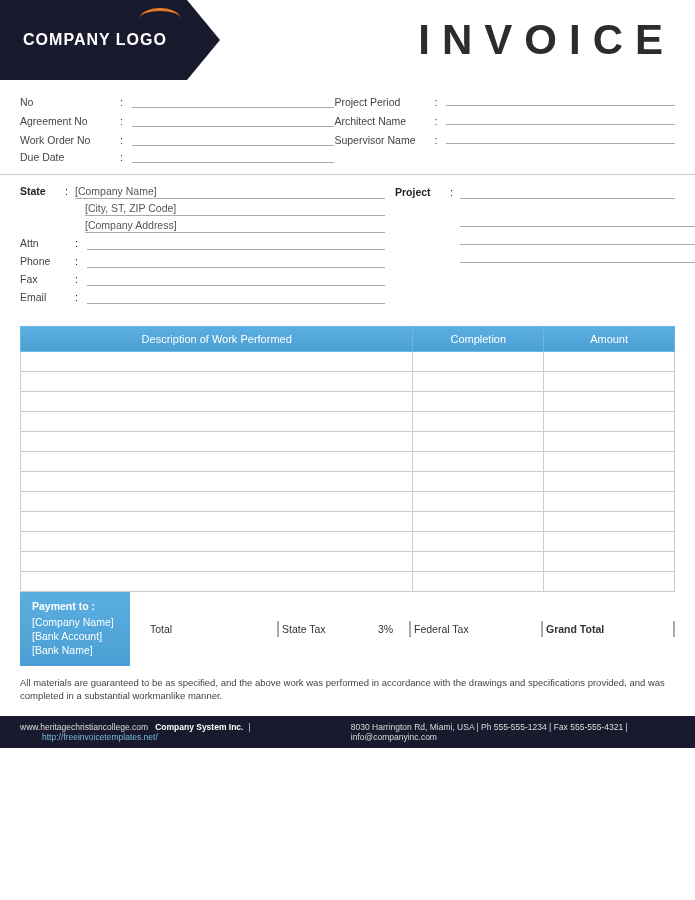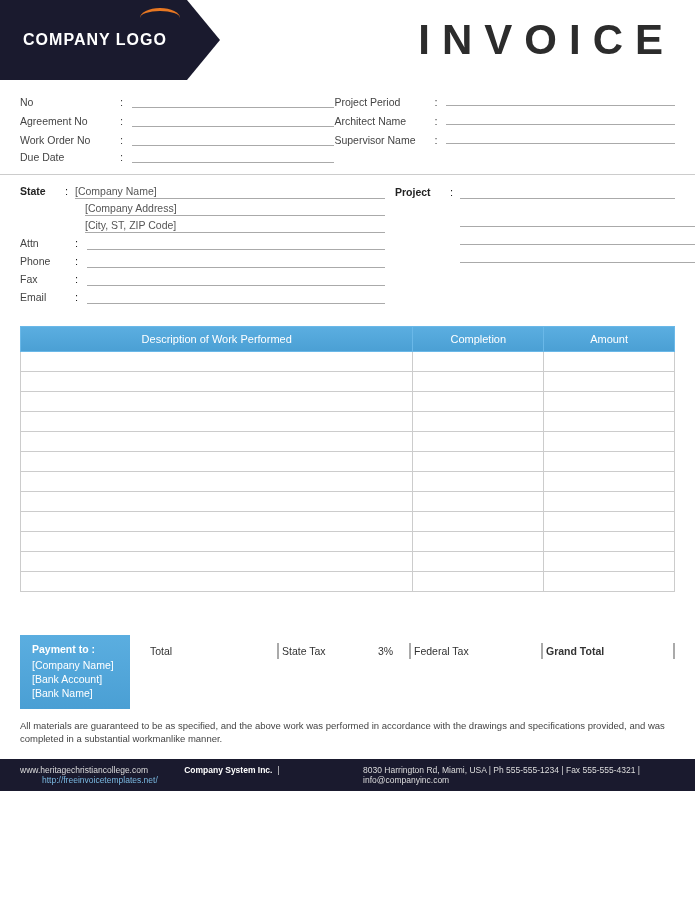--- a/index.html
+++ b/index.html
@@ -211,21 +211,20 @@
     .payment-totals {
       display: flex;
       padding: 0 20px;
       margin-top: 0;
     }
     .payment-block {
       width: 55%;
       background: linear-gradient(180deg, #5baee0 0%, #4a9fd4 100%);
       padding: 8px 12px;
       color: #fff;
-      margin-top: 43px;
     }
     .payment-title {
       font-size: 10.5px;
       font-weight: bold;
       margin-bottom: 4px;
     }
     .payment-value {
       font-size: 10.5px;
       margin-bottom: 2px;
     }
@@ -282,21 +281,20 @@
       margin-top: 8px;
     }
     .bottom-bar a {
       color: #7ab8e0;
       text-decoration: none;
       margin-left: 22px;
     }
     .bottom-bar .company-bold {
       color: #fff;
       font-weight: bold;
-      margin-left: 29px;
     }
 
     .empty-rows td {
       height: 22px;
     }
   </style>
 </head>
 <body>
 
 <div class="header">
@@ -369,29 +367,29 @@
       <span class="client-main-colon">:</span>
       <div class="client-main-value">
         <span>[Company Name]</span>
       </div>
     </div>
 
     <div class="client-main-row">
       <span class="client-main-label" style="width:55px;"></span>
       <span class="client-main-colon" style="width:10px;"></span>
       <div class="client-main-value">
-        <span>[Company Address]</span>
+        <span>[City, ST, ZIP Code]</span>
       </div>
     </div>
 
     <div class="client-main-row">
       <span class="client-main-label" style="width:55px;"></span>
       <span class="client-main-colon" style="width:10px;"></span>
       <div class="client-main-value">
-        <span>[City, ST, ZIP Code]</span>
+        <span>[Company Address]</span>
       </div>
     </div>
 
     <div class="client-row">
       <span class="client-label">Attn</span>
       <span class="client-colon">:</span>
       <div class="client-value"></div>
     </div>
 
     <div class="client-row">

